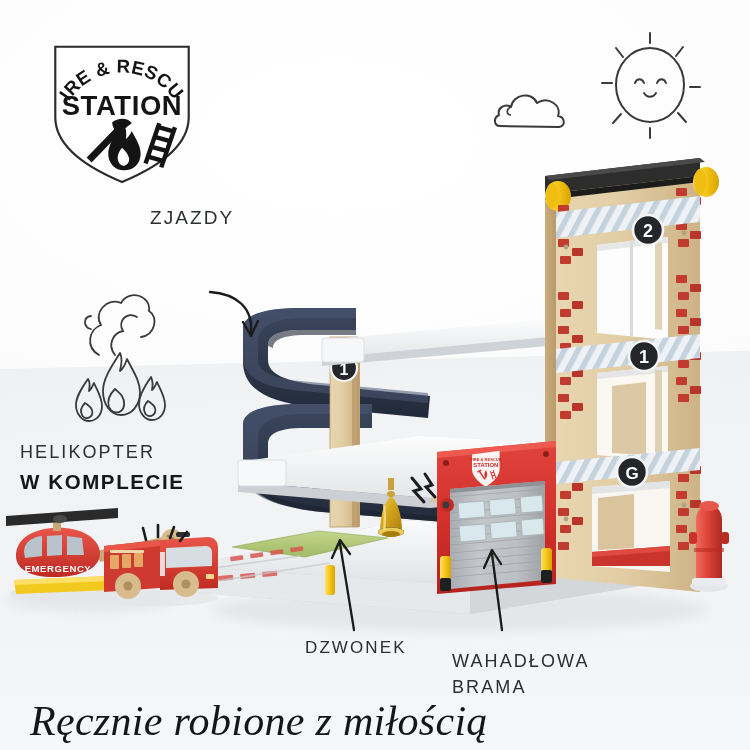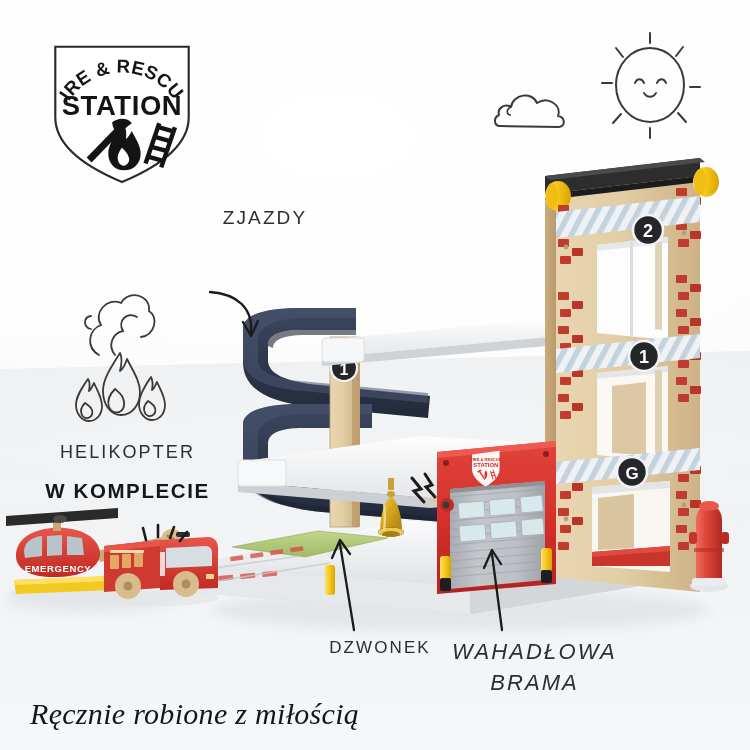--- a/index.html
+++ b/index.html
@@ -48,21 +48,20 @@
     height: 155px;
   }
   .logo-badge svg { display: block; width: 100%; height: 100%; }
 
   
   .ann {
     position: absolute;
     color: #2b2f33;
     letter-spacing: 2.1px;
     line-height: 1.42;
-    text-align: center;
     text-transform: uppercase;
   }
   .ann-ramp {
     left: 150px;
     top: 205px;
     width: 230px;
     font-size: 19px;
     font-weight: 400;
   }
   .ann-heli {
@@ -70,43 +69,42 @@
     top: 440px;
     width: 215px;
     font-size: 18px;
     font-weight: 400;
   }
   .ann-heli .strong {
     display: block;
     font-weight: 700;
     font-size: 20.5px;
     letter-spacing: 1.6px;
-    margin-top: 10px;
+    margin-top: 1px;
     color: #15181b;
   }
   .ann-bell {
     left: 305px;
     top: 636px;
     width: 150px;
     font-size: 17px;
   }
   .ann-gate {
     left: 452px;
-    top: 636px;
+    top: 649px;
     width: 165px;
-    font-size: 22px;
-    font-style: italic;
+    font-size: 18px;
   }
   .tagline {
     position: absolute;
     left: 30px;
     top: 697px;
     font-family: "Liberation Serif", serif;
     font-style: italic;
-    font-size: 30px;
+    font-size: 42px;
     color: #14171a;
     letter-spacing: 0.3px;
     white-space: nowrap;
   }
 
   
   .doodle { position: absolute; }
   .doodle svg { display:block; overflow: visible; }
   .doodle-sun { left: 580px; top: 25px; width: 140px; height: 120px; }
   .doodle-cloud { left: 492px; top: 82px; width: 82px; height: 50px; }

